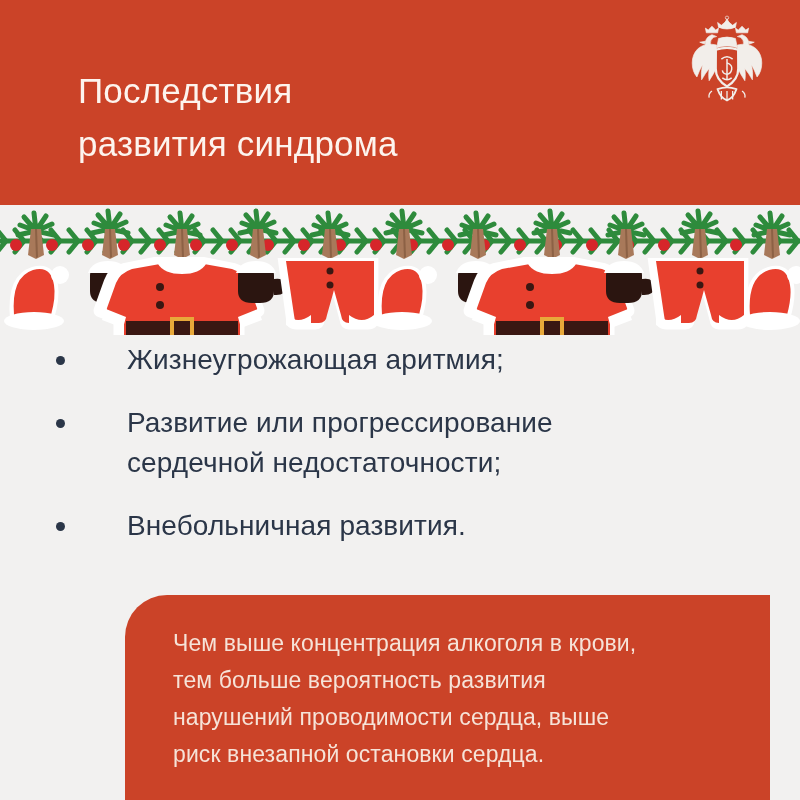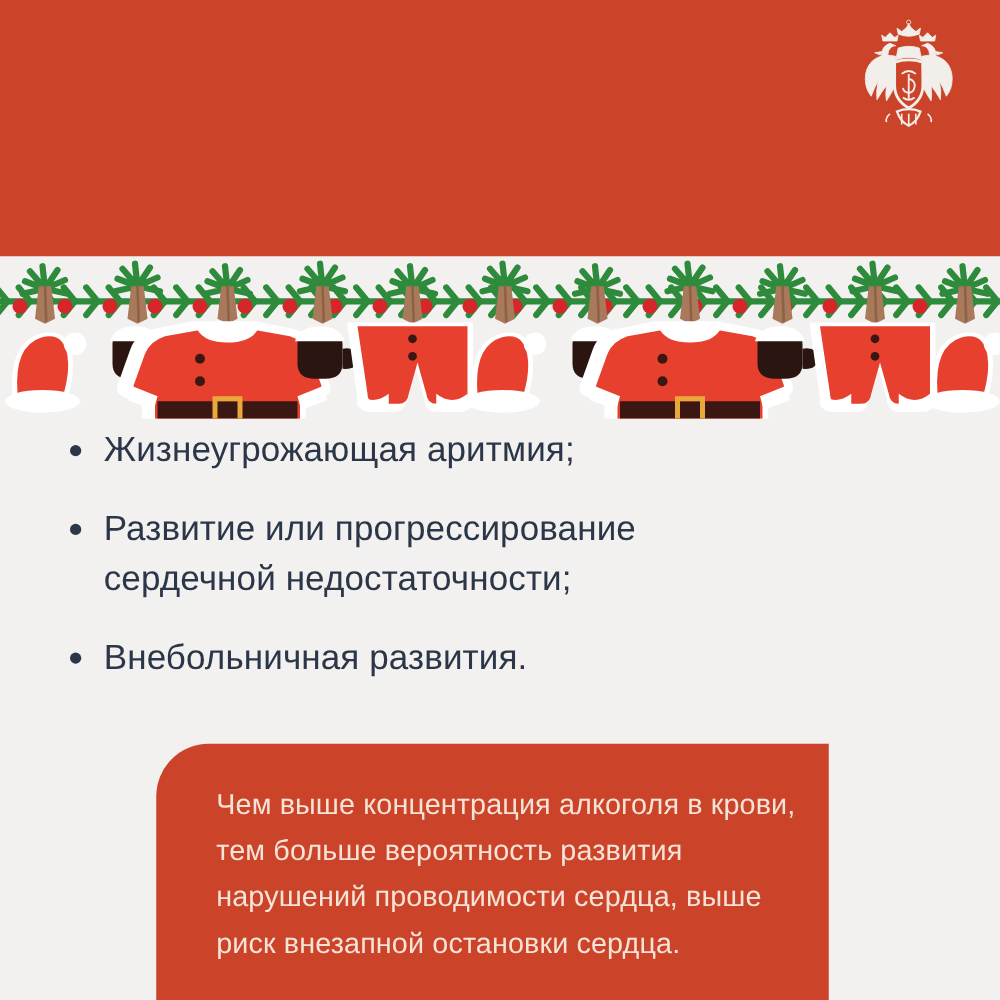--- a/index.html
+++ b/index.html
@@ -60,20 +60,21 @@
     position: absolute;
     left: 56px;
     top: 340px;
     width: 700px;
   }
 
   .bullet-row {
     display: flex;
     align-items: flex-start;
     margin-bottom: 23px;
+    gap: 44px;
   }
 
   .bullet-dot {
     flex: 0 0 auto;
     width: 9px;
     height: 9px;
     border-radius: 50%;
     background: #2B3648;
     margin-top: 16px;
     margin-right: 18px;
@@ -86,21 +87,21 @@
     line-height: 40px;
     letter-spacing: 0.1px;
     white-space: pre-line;
   }
 
   
   #callout {
     position: absolute;
     left: 125px;
     top: 595px;
-    width: 538px;
+    width: 645px;
     height: 205px;
     background: #CB4328;
     border-top-left-radius: 42px;
   }
 
   #callout-text {
     position: absolute;
     left: 48px;
     top: 30px;
     width: 600px;
@@ -110,20 +111,22 @@
     line-height: 37px;
     letter-spacing: 0.1px;
     white-space: pre-line;
   }
 </style>
 </head>
 <body>
 
 <div id="header">
 
+  <div id="header-title">Последствия
+развития синдрома</div>
 
   <div id="emblem">
     <svg viewBox="0 0 100 100" width="94" height="94" aria-hidden="true">
       <g fill="#F2EEEA" stroke="#F2EEEA" stroke-width="0.7">
 
         <path d="M50 5 L47 11 L53 11 Z"></path>
         <circle cx="50" cy="4" r="1.8" fill="none"></circle>
         <path d="M41 14 q9 -6 18 0 q-9 4 -18 0 Z"></path>
         <path d="M41 14 l-1 -5 l4 3 l6 -5 l6 5 l4 -3 l-1 5 Z"></path>
 

